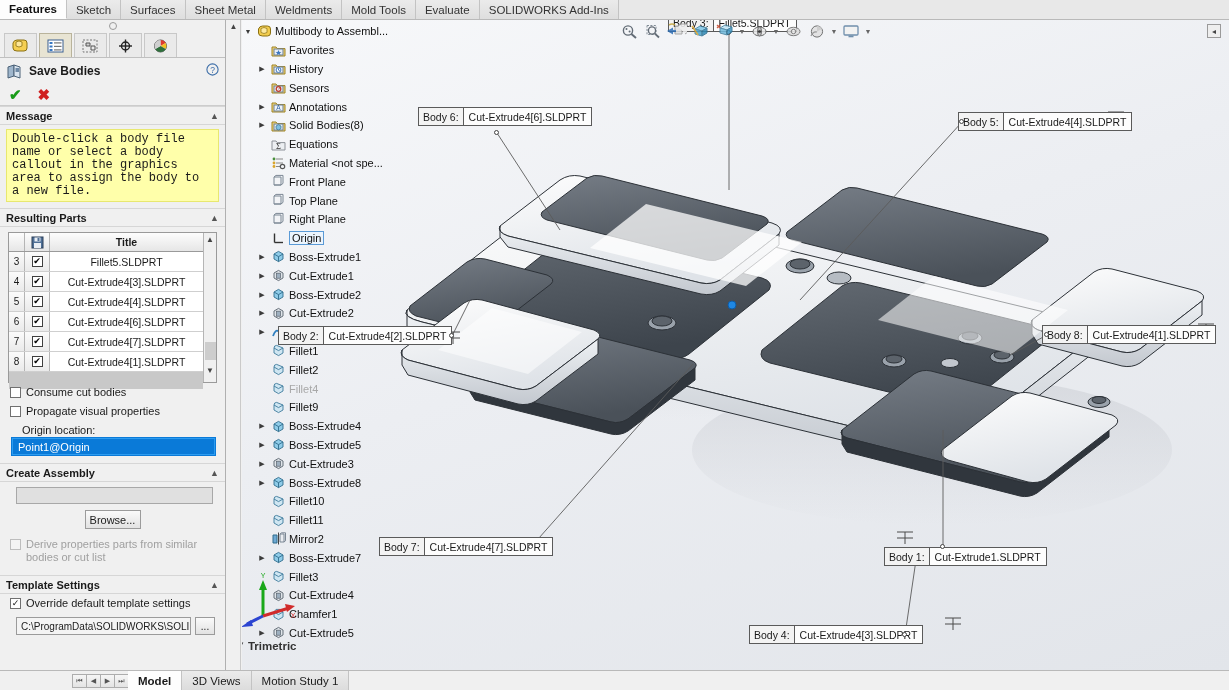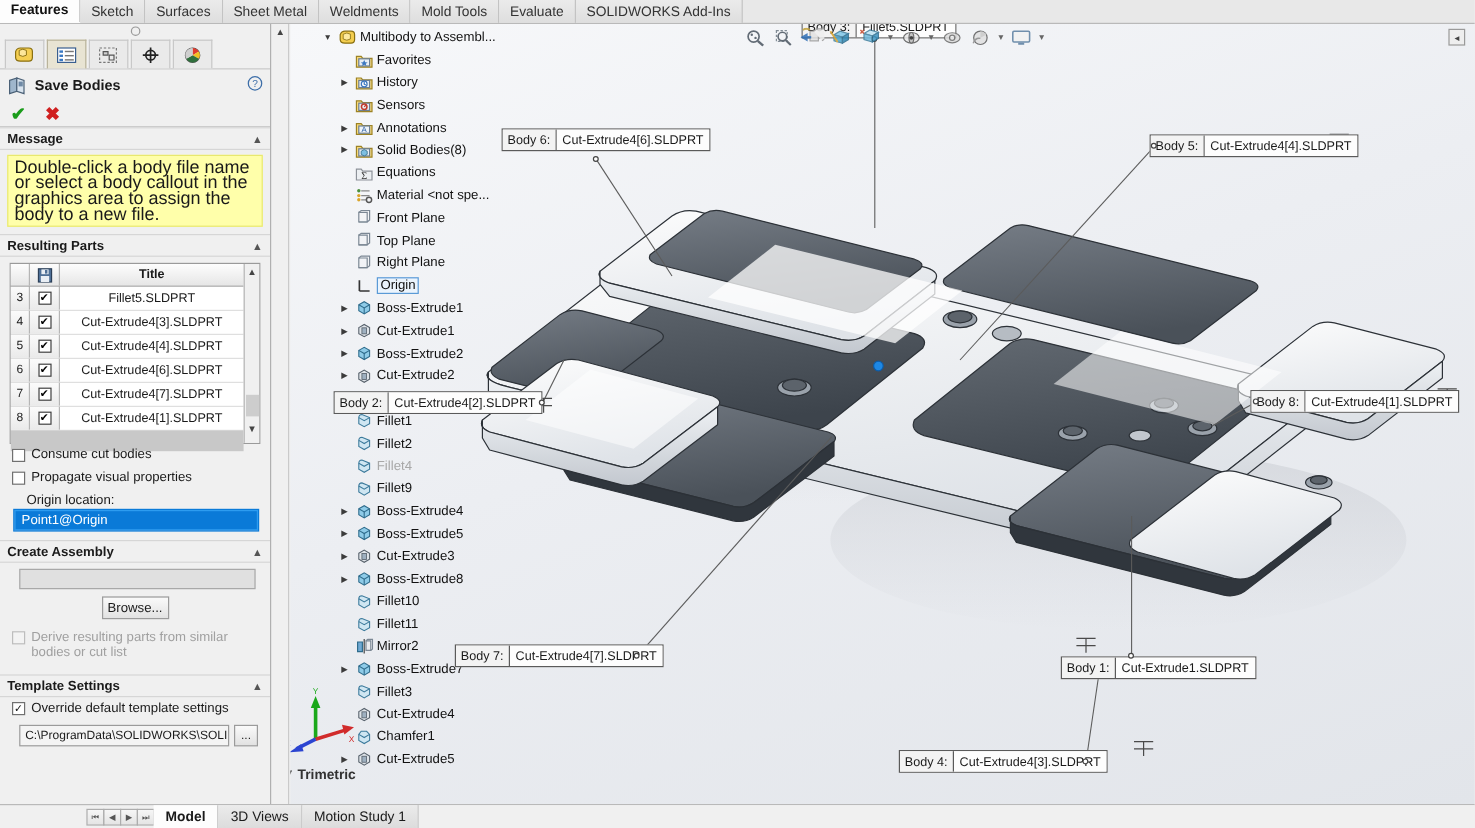--- a/index.html
+++ b/index.html
@@ -95,21 +95,21 @@
     border-top:1px solid #d6d6d6; border-bottom:1px solid #d6d6d6;
     background:#f0f0f0;
   }
   .section-head .chev { margin-left:auto; font-size:9px; color:#555; }
 
   #message-box {
     margin:4px 6px 6px 6px;
     background:#ffffaa;
     border:1px solid #e8e870;
     padding:3px 5px;
-    font-size:15px; line-height:13px;
+    font-size:12px; line-height:13px;font-family:Liberation Mono, monospace;
   }
 
   
   #results-wrap {
     margin:5px 8px 0 8px;
     border:1px solid #9a9a9a;
     background:#fff;
     height:151px;
     display:flex;
   }
@@ -198,21 +198,21 @@
   
   #tree-panel {
     position:absolute; left:227px; top:20px; width:14px; height:650px;
     background:#f0f0f0; border-right:1px solid #cacaca;
   }
   #tree-scroll-up {
     margin-top:2px; text-align:center; font-size:8px; color:#444;
   }
   #tree {
     position:absolute; left:242px; top:22px; width:190px; height:648px;
-    font-size:11px; overflow:hidden; z-index:5;margin-left:25px;
+    font-size:11px; overflow:hidden; z-index:5;
   }
   .tnode {
     height:18.8px; display:flex; align-items:center; gap:3px;
     padding-left:0px; white-space:nowrap;
   }
   .tarrow {
     width:12px; text-align:center; font-size:7px; color:#3b3b3b;
     flex:none;
   }
   .tarrow.empty { color:transparent; }
@@ -463,21 +463,21 @@
 
   <div class="section-head" style="margin-top:8px;">
     <span>Create Assembly</span>
     <span class="chev">▲</span>
   </div>
   <div id="assy-field"></div>
   <div id="browse-btn">Browse...</div>
 
   <div class="opt-row disabled" style="margin-top:6px;align-items:flex-start;">
     <span class="cbox2" style="margin-top:1px;"></span>
-    <span class="opt-label" style="max-width:185px;">Derive resulting parts from similar bodies or cut list</span>
+    <span class="opt-label" style="max-width:185px;">Derive properties parts from similar bodies or cut list</span>
   </div>
 
   <div class="section-head" style="margin-top:8px;">
     <span>Template Settings</span>
     <span class="chev">▲</span>
   </div>
   <div class="opt-row">
     <span class="cbox2">✓</span>
     <span class="opt-label">Override default template settings</span>
   </div>

